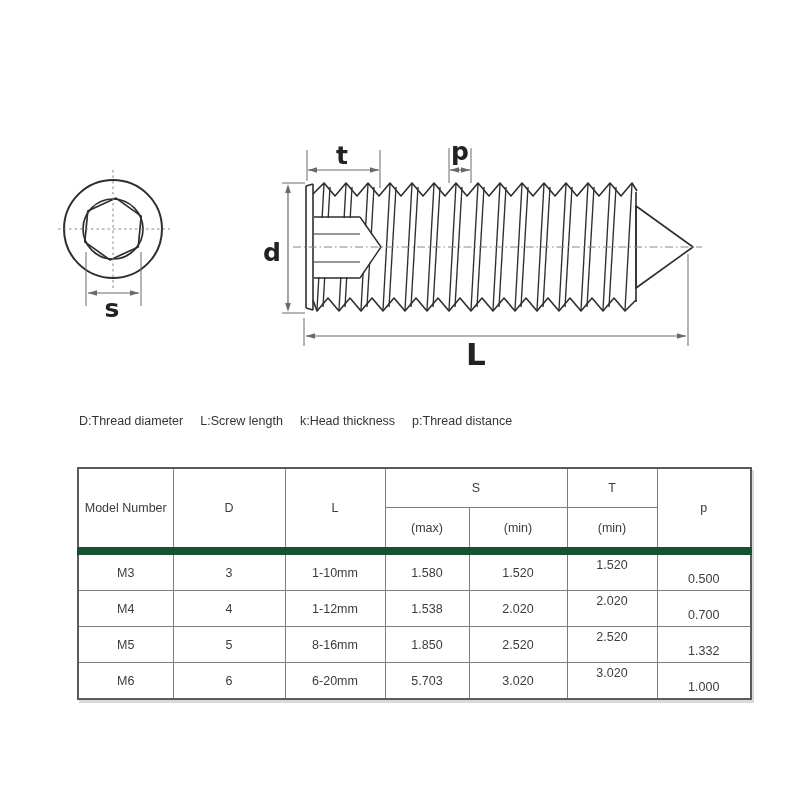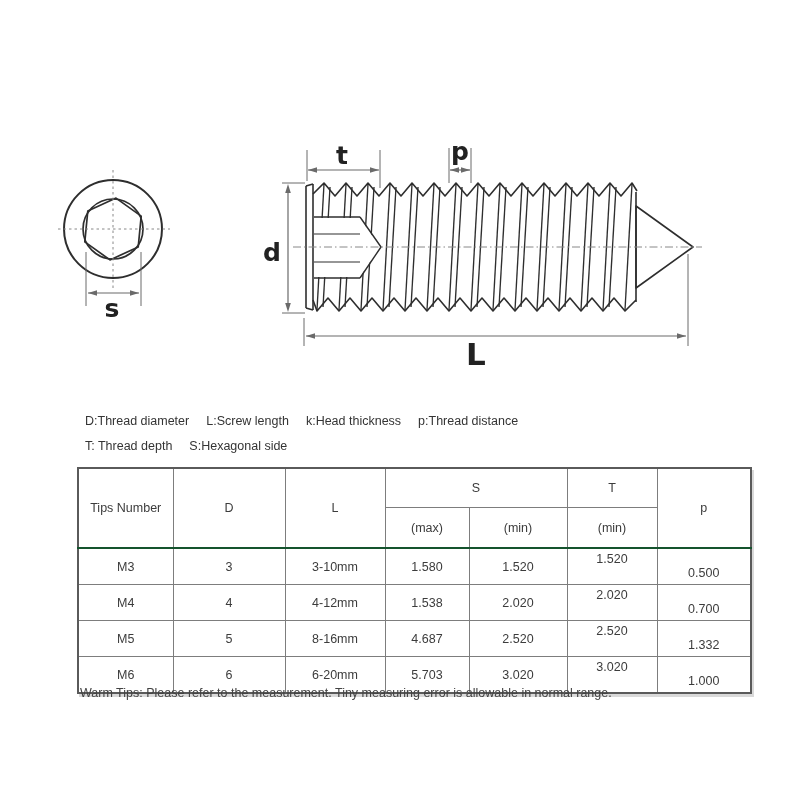--- a/index.html
+++ b/index.html
@@ -7,38 +7,38 @@
     width:800px;height:800px;position:relative;background:#ffffff;
     font-family:"Liberation Sans", sans-serif;color:#3c3c3c;overflow:hidden;
   }
   svg text{user-select:none;}
   .dim-label{
     font-family:"DejaVu Sans", sans-serif;font-weight:bold;font-size:25px;fill:#222;
     text-anchor:middle;
   }
   .dim-label-lg{font-size:31px;}
 
-  .legend{position:absolute;left:85px;top:414px;font-size:12.5px;color:#343434;}
+  .legend{position:absolute;left:79px;top:414px;font-size:12.5px;color:#343434;}
   .legend-line{margin-bottom:11px;white-space:nowrap;}
   .legend-line span{margin-right:17px;}
 
   .spec-table{
     position:absolute;left:77px;top:467px;width:673px;border-collapse:collapse;
     table-layout:fixed;font-size:12.5px;color:#3c3c3c;background:#fff;
     box-shadow:2px 3px 0 #d9d9d9;
   }
   .spec-table td{
     border:1px solid #7d7d7d;text-align:center;vertical-align:middle;
     padding:0;overflow:hidden;
   }
   .spec-table{border:2px solid #5a5a5a;}
   .spec-table tr.hrow1 td{height:38px;}
   .spec-table tr.hrow2 td{height:39px;}
   .spec-table tbody td{height:31px;}
-  .spec-table thead tr.hrow2{border-bottom:2px solid #14532d;padding-left:40px;}
+  .spec-table thead tr.hrow2{border-bottom:8px solid #14532d;padding-left:40px;}
   .spec-table tbody td:nth-child(6){vertical-align:top;padding-top:3px;}
   .spec-table tbody td:nth-child(7){vertical-align:bottom;padding-bottom:4px;}
 
   .notes{position:absolute;left:80px;top:684px;font-size:12.5px;line-height:18px;color:#424242;}
 </style>
 </head>
 <body>
 
 <svg id="tech-drawing" width="800" height="400" viewBox="0 0 800 400" style="position:absolute;left:0;top:0;">
   <g id="g-front">
@@ -126,85 +126,81 @@
   <text class="dim-label" x="460" y="160">p</text>
   <text class="dim-label" x="272" y="261">d</text>
   <text class="dim-label dim-label-lg" x="476" y="365">L</text>
   <text class="dim-label" x="112" y="317">s</text>
 </svg>
 
 <div class="legend">
   <div class="legend-line">
     <span>D:Thread diameter</span><span>L:Screw length</span><span>k:Head thickness</span><span>p:Thread distance</span>
   </div>
-  <div class="legend-line">
-    <span>T: Thread depth</span><span>S:Hexagonal side</span>
-  </div>
 </div>
 
 <table class="spec-table">
   <colgroup>
     <col style="width:95px">
       <col style="width:112px">
       <col style="width:100px">
     <col style="width:84px">
       <col style="width:98px">
       <col style="width:90px">
       <col style="width:94px">
   </colgroup>
   <thead>
     <tr class="hrow1">
-      <td rowspan="2">Tips Number</td>
+      <td rowspan="2">Model Number</td>
       <td rowspan="2">D</td>
       <td rowspan="2">L</td>
       <td colspan="2">S</td>
       <td>T</td>
       <td rowspan="2">p</td>
     </tr>
     <tr class="hrow2">
       <td>(max)</td>
       <td>(min)</td>
       <td>(min)</td>
     </tr>
   </thead>
   <tbody>
     <tr>
       <td>M3</td>
       <td>3</td>
-      <td>3-10mm</td>
+      <td>1-10mm</td>
       <td>1.580</td>
       <td>1.520</td>
       <td>1.520</td>
       <td>0.500</td>
     </tr>
     <tr>
       <td>M4</td>
       <td>4</td>
-      <td>4-12mm</td>
+      <td>1-12mm</td>
       <td>1.538</td>
       <td>2.020</td>
       <td>2.020</td>
       <td>0.700</td>
     </tr>
     <tr>
       <td>M5</td>
       <td>5</td>
       <td>8-16mm</td>
-      <td>4.687</td>
+      <td>1.850</td>
       <td>2.520</td>
       <td>2.520</td>
       <td>1.332</td>
     </tr>
     <tr>
       <td>M6</td>
       <td>6</td>
       <td>6-20mm</td>
       <td>5.703</td>
       <td>3.020</td>
       <td>3.020</td>
       <td>1.000</td>
     </tr>
   </tbody>
 </table>
 
 <div class="notes">
-  <div>Warm Tips: Please refer to the measurement. Tiny measuring error is allowable in normal range.</div>
 </div>
 
 </body></html>

